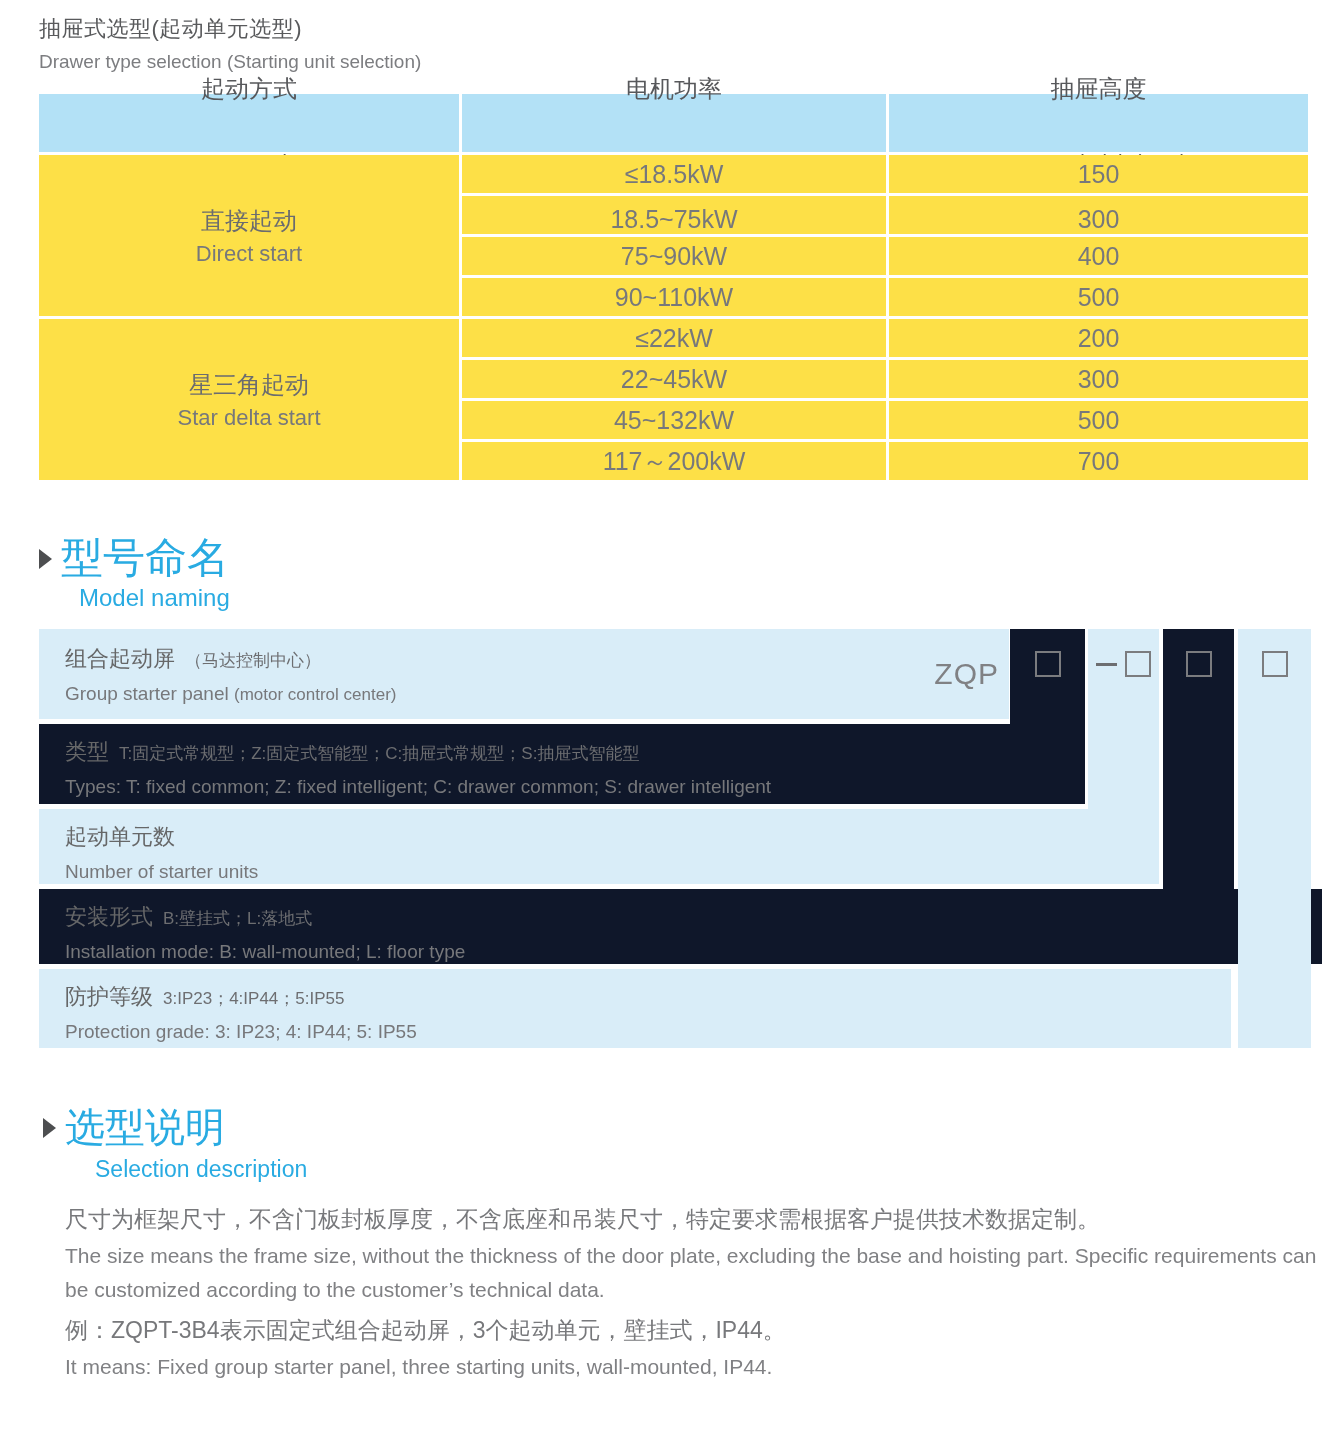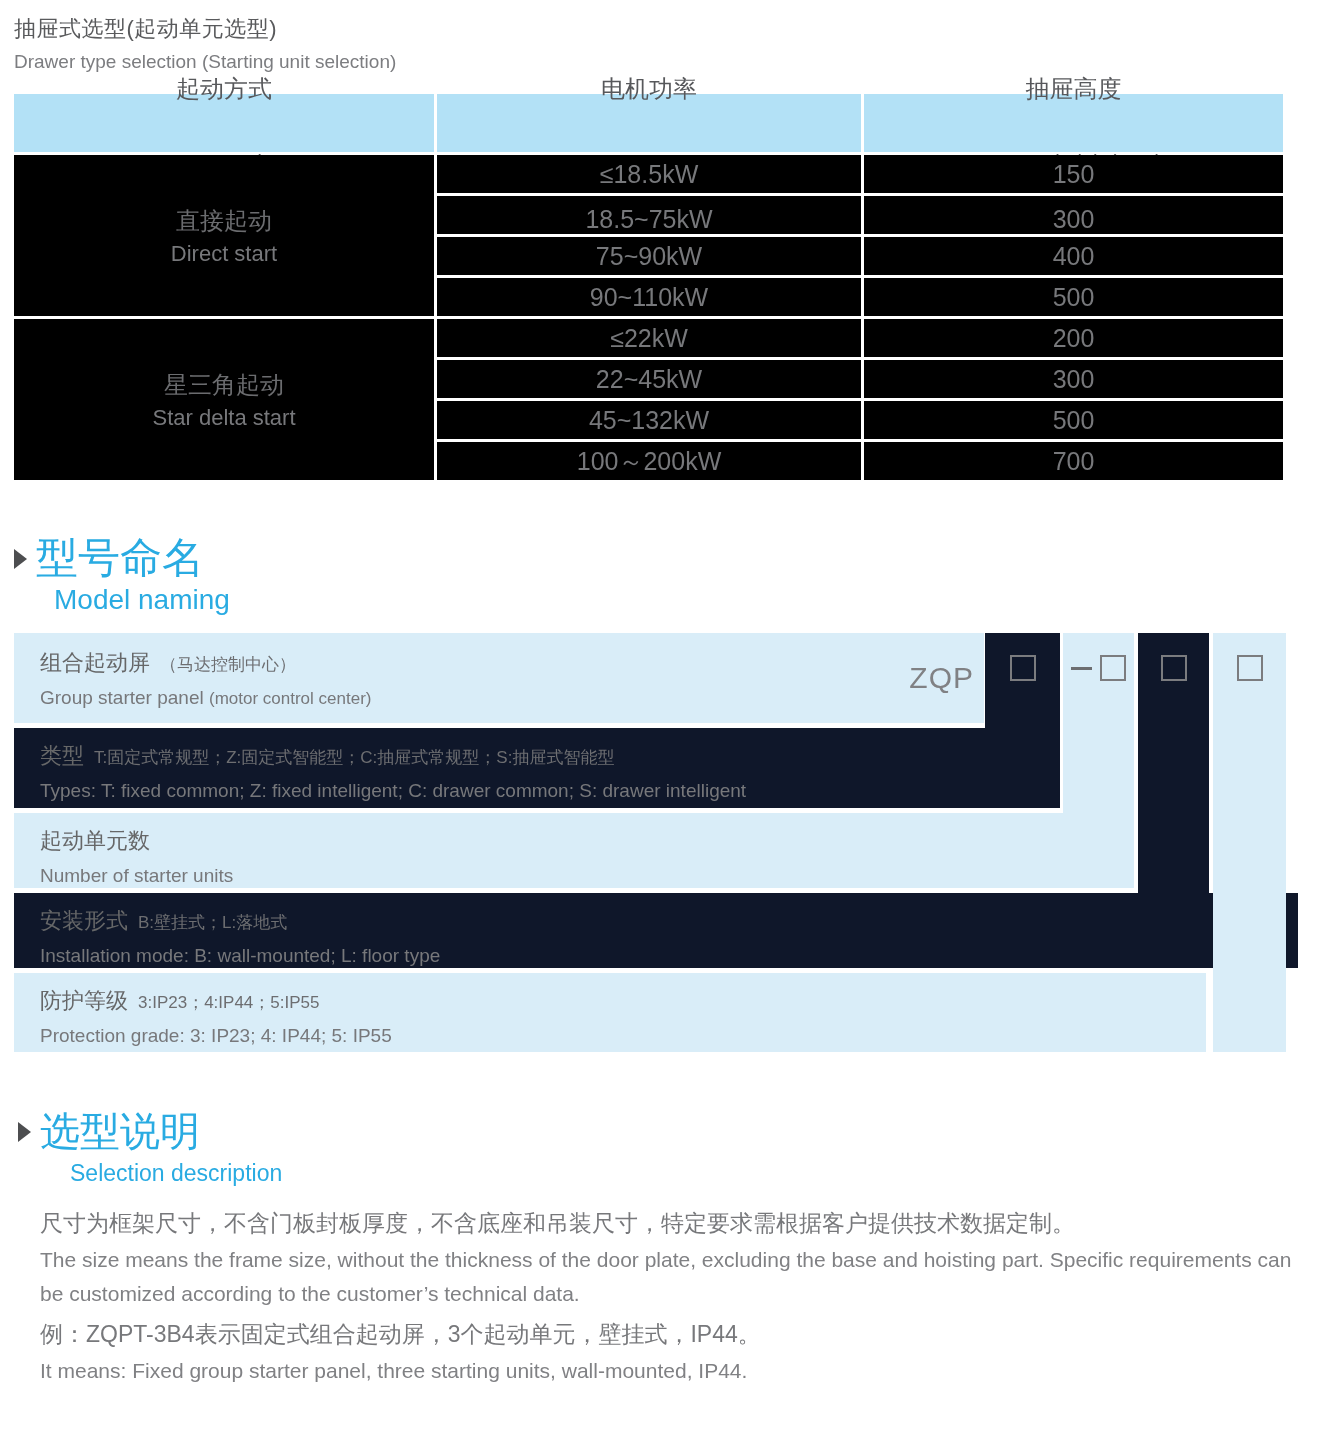--- a/index.html
+++ b/index.html
@@ -4,61 +4,61 @@
 <style>
   * { box-sizing: border-box; margin: 0; padding: 0; }
   html, body { background: #ffffff; }
   body {
     width: 1322px;
     height: 1436px;
     font-family: "Liberation Sans", "DejaVu Sans", sans-serif;
     color: #6d6e71;
     overflow: hidden;
   }
-  .page { padding: 14px 0 0 14px; }
+  .page { padding: 14px 0 0 14px; margin-left: 25px; }
 
   
   .doc-title-zh { font-size: 22px; color: #595a5c; letter-spacing: 0.5px; }
   .doc-title-en { font-size: 19px; color: #7c7d80; margin-top: 7px; }
 
   
   .sel-table {
     margin-top: 21px;
     display: grid;
     grid-template-columns: 420px 424px 419px;
     grid-template-rows: 58px repeat(8, 38px);
     gap: 3px;
     width: 1269px;
   }
   .cell { display: flex; flex-direction: column; align-items: center; justify-content: center; }
   .th { background: #b3e1f6; gap: 45px; }
   .th-zh { font-size: 24px; color: #57585b; }
   .th-en { font-size: 20px; color: #58595c; margin-top: 1px; }
-  .td { background: #000000; }
+  .td { background: #fde047; }
   .td-val { font-size: 25px; color: #77787b; }
   .mode-zh { font-size: 24px; color: #6b6c6f; }
   .mode-en { font-size: 22px; color: #77787b; margin-top: 4px; }
   .c1 { grid-column: 1; } .c2 { grid-column: 2; } .c3 { grid-column: 3; }
   .rh { grid-row: 1; }
   .g1 { grid-row: 2 / span 4; }
   .g2 { grid-row: 6 / span 4; }
   .r2 { grid-row: 2; } .r3 { grid-row: 3; justify-content: flex-end; } .r4 { grid-row: 4; } .r5 { grid-row: 5; }
   .r6 { grid-row: 6; } .r7 { grid-row: 7; } .r8 { grid-row: 8; } .r9 { grid-row: 9; }
 
   
   .section-head { display: flex; align-items: flex-start; }
   .tri {
     width: 0; height: 0;
     border-left: 13px solid #4d4e50;
     border-top: 10px solid transparent;
     border-bottom: 10px solid transparent;
     margin-top: 13px;
   }
   .section-title-zh { font-size: 42px; font-weight: 400; color: #29abe2; margin-left: 9px; line-height: 1.05; }
-  .section-sub-en { font-size: 28px; color: #29abe2; }
+  .section-sub-en { font-size: 24px; color: #29abe2; }
 
   .sec1 { margin-top: 56px; }
   .sec1 .section-sub-en { margin: 4px 0 0 40px; }
 
   
   .naming-diagram { position: relative; width: 1272px; margin-top: 17px; }
   .band-blue { background: #d9edf8; }
   .band-gray { background: #0f172a; }
   .nd-row { margin-bottom: 5px; }
   .nd-row1 { width: 970px; height: 90px; display: flex; align-items: center; }
@@ -138,21 +138,21 @@
     <div class="cell td c2 r6">
         <div class="td-val">≤22kW</div>
       </div>
     <div class="cell td c2 r7">
         <div class="td-val">22~45kW</div>
       </div>
     <div class="cell td c2 r8">
         <div class="td-val">45~132kW</div>
       </div>
     <div class="cell td c2 r9">
-        <div class="td-val">100～200kW</div>
+        <div class="td-val">117～200kW</div>
       </div>
 
     <div class="cell td c3 r2">
         <div class="td-val">150</div>
       </div>
     <div class="cell td c3 r3">
         <div class="td-val">300</div>
       </div>
     <div class="cell td c3 r4">
         <div class="td-val">400</div>

